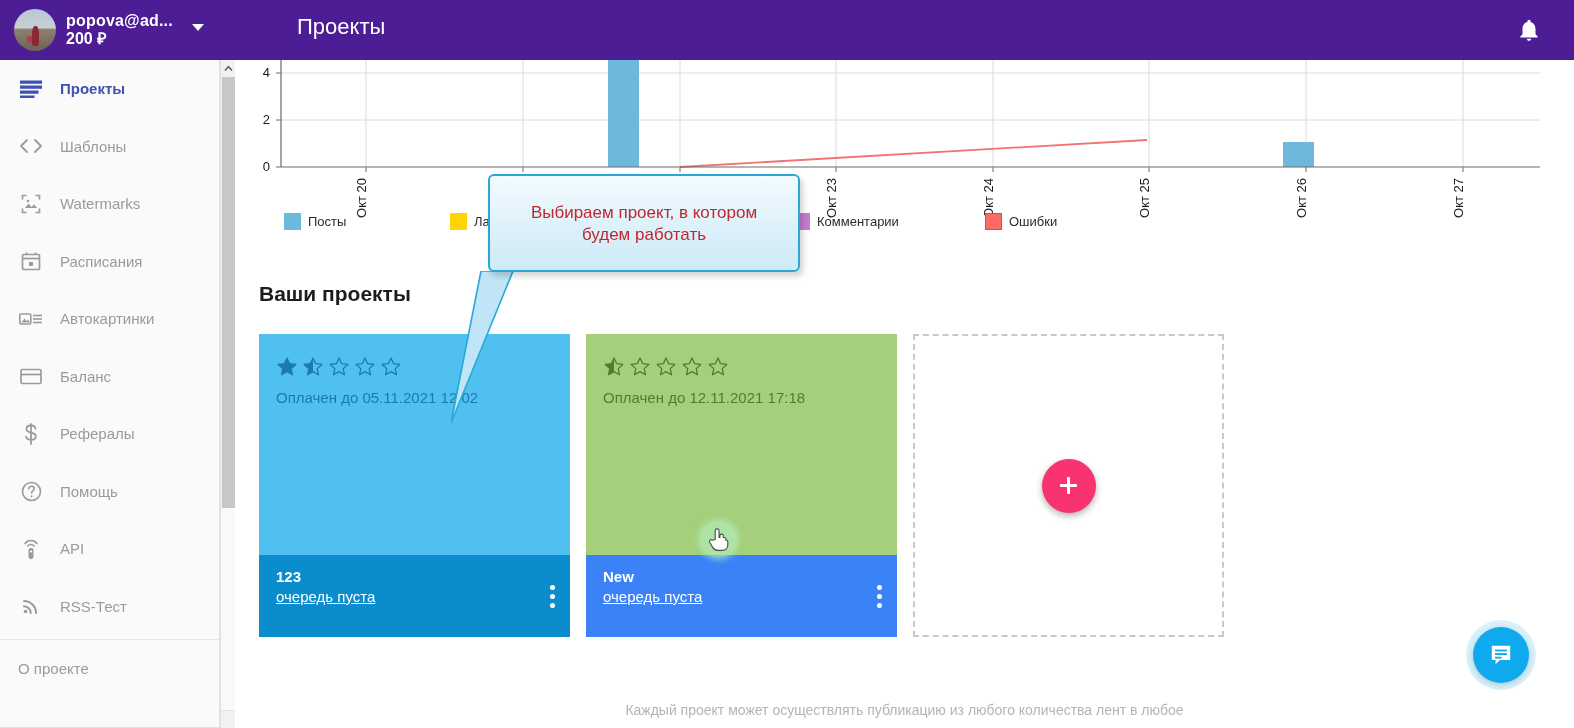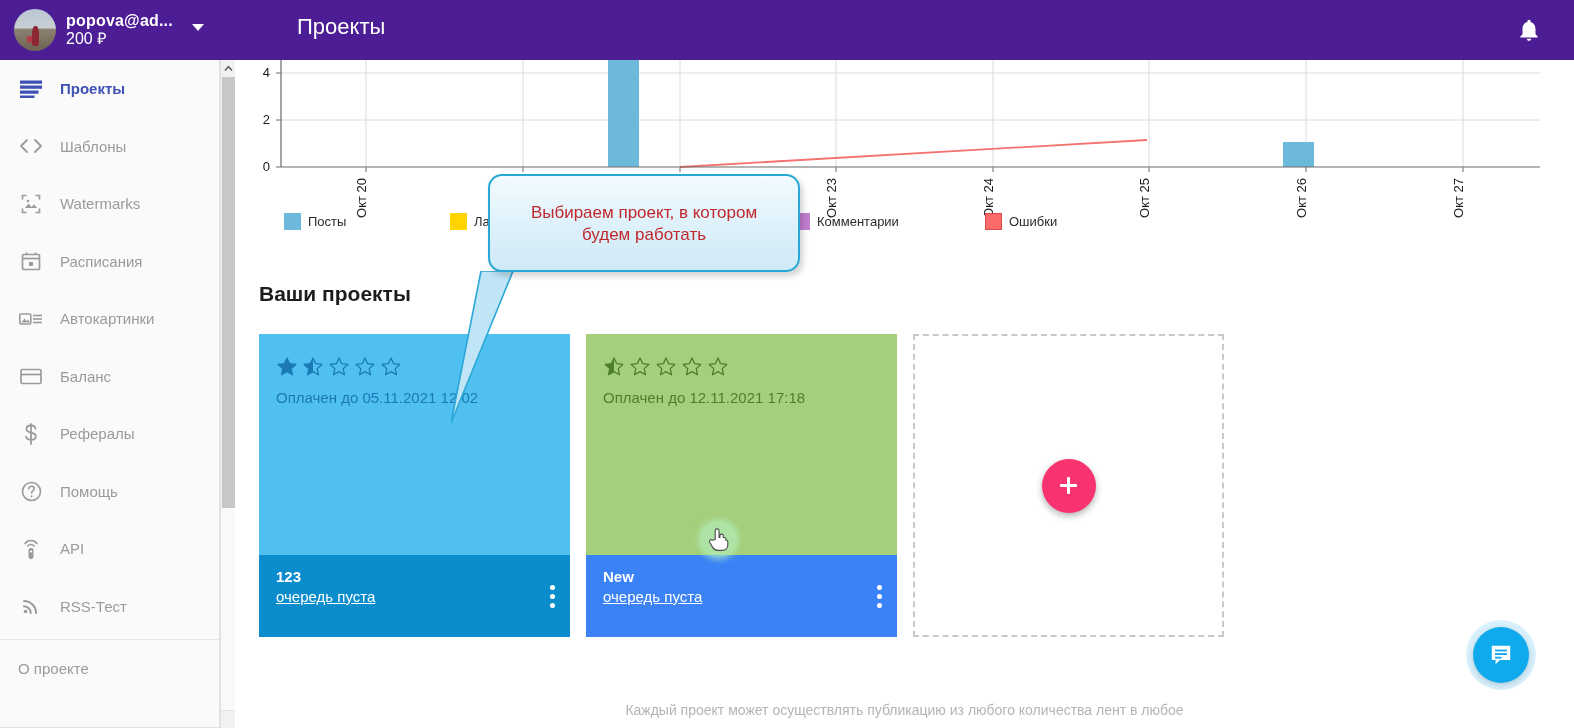--- a/index.html
+++ b/index.html
@@ -36,21 +36,21 @@
   }
   #avatar::after{
     content:""; position:absolute; left:42%; top:40%;
     width:18%; height:48%;
     background:#8c2733; border-radius:40% 40% 20% 20%;
   }
   #account-text {
     margin-left: 10px; color: #fff; line-height: 1.15;
   }
   #account-email { font-size: 16px; font-weight: bold; letter-spacing: .2px; }
-  #account-balance { font-size: 16px; font-weight: normal; }
+  #account-balance { font-size: 16px; font-weight: bold; }
   #account-caret {
     position: absolute; left: 192px; top: 24px;
     width: 0; height: 0;
     border-left: 6px solid transparent;
     border-right: 6px solid transparent;
     border-top: 7px solid #ffffff;
   }
   #topbar-title {
     position: absolute; left: 297px; top: 14px;
     color: #fff; font-size: 22px;
@@ -152,21 +152,21 @@
   .legend-swatch {
     width: 17px; height: 17px; margin-right: 7px;
     flex: 0 0 auto;
   }
 
   
   #callout {
     position: absolute; left: 253px; top: 114px;
     width: 312px; height: 98px;
     border: 2px solid #29a8d8;
-    border-radius: 14px;
+    border-radius: 6px;
     background: linear-gradient(to bottom, #f2fbfe 0%, #dbf0fa 60%, #cfeaf7 100%);
     box-shadow: 3px 4px 6px rgba(0,0,0,.18);
     z-index: 20;
   }
   #callout-text {
     color: #c0282d;
     font-size: 17px;
     text-align: center;
     line-height: 1.3;
     padding: 26px 18px 0 18px;

